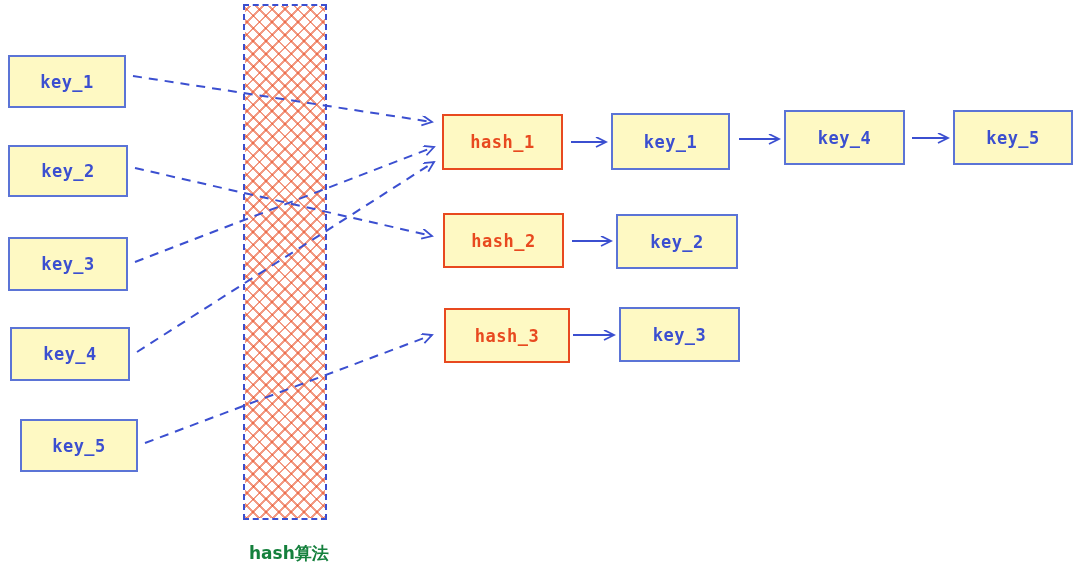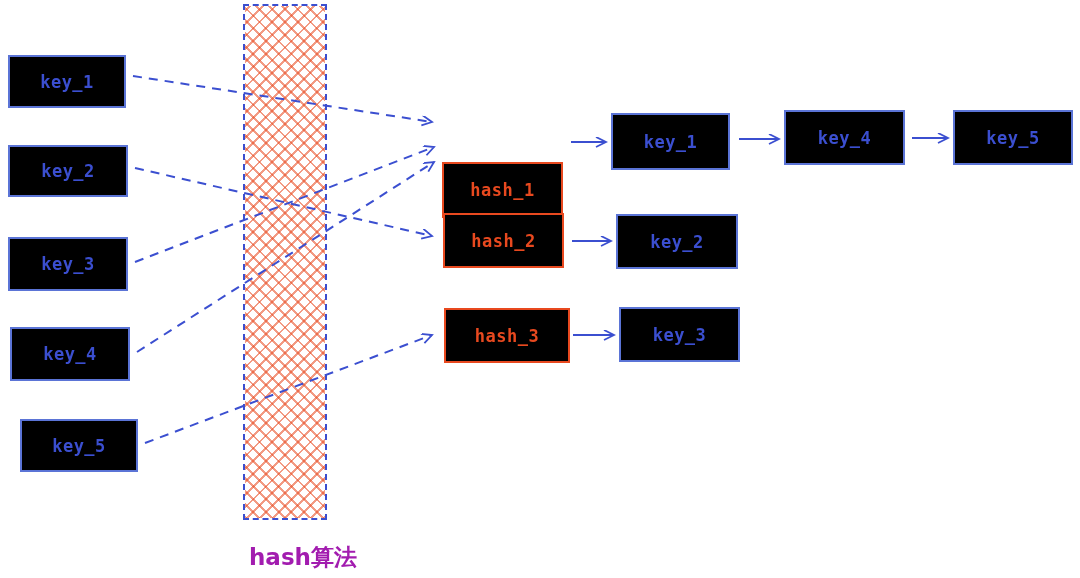--- a/index.html
+++ b/index.html
@@ -1,33 +1,33 @@
 <!DOCTYPE html>
 <html><head>
 <meta charset="utf-8">
 <style>
   html,body{margin:0;padding:0;background:#ffffff;}
   body{width:1080px;height:578px;overflow:hidden;
        font-family:"DejaVu Sans Mono","Liberation Mono",monospace;}
   #stage{position:relative;width:1080px;height:578px;background:#ffffff;}
   #wires{position:absolute;left:0;top:0;width:1080px;height:578px;}
   .node{position:absolute;box-sizing:border-box;display:flex;
-        align-items:center;justify-content:center;background:#000000;
+        align-items:center;justify-content:center;background:#fef9c3;
         font-size:17px;font-weight:700;letter-spacing:.5px;}
   .key-node{border:2px solid #5b74d6;color:#3b4fd0;}
   .hash-node{border:2px solid #e8491f;color:#e8491f;}
   .hash-col{position:absolute;box-sizing:border-box;
             border:2px dashed #3b4fd0;}
   .hash-col-fill{position:absolute;inset:0;
       background-image:
         repeating-linear-gradient(45deg, rgba(232,73,31,.55) 0 2px, rgba(0,0,0,0) 2px 9px),
         repeating-linear-gradient(-45deg, rgba(232,73,31,.55) 0 2px, rgba(0,0,0,0) 2px 9px);
       background-color:#ffffff;}
-  .col-label{position:absolute;font-size:23px;font-weight:700;
-             color:#a21caf;white-space:nowrap;
+  .col-label{position:absolute;font-size:17px;font-weight:700;
+             color:#15803d;white-space:nowrap;
              font-family:"DejaVu Sans","Liberation Sans",sans-serif;text-align:right;}
 </style>
 </head>
 <body>
 
 <div id="stage">
 
   <div class="hash-col" id="hash-col" style="left: 243px; top: 4px; width: 84px; height: 516px;">
     <div class="hash-col-fill"></div>
   </div>
@@ -54,21 +54,21 @@
         <line x1="573" y1="335" x2="614" y2="335" stroke="#3b4fd0" stroke-width="2" marker-end="url(#vhead)"></line>
       </g>
   </svg>
 
   <div id="nodes">
       <div class="node key-node" style="left: 8px; top: 55px; width: 118px; height: 53px;">key_1</div>
       <div class="node key-node" style="left: 8px; top: 145px; width: 120px; height: 52px;">key_2</div>
       <div class="node key-node" style="left: 8px; top: 237px; width: 120px; height: 54px;">key_3</div>
       <div class="node key-node" style="left: 10px; top: 327px; width: 120px; height: 54px;">key_4</div>
       <div class="node key-node" style="left: 20px; top: 419px; width: 118px; height: 53px;">key_5</div>
-      <div class="node hash-node" style="left: 442px; top: 114px; width: 121px; height: 56px; margin-top: 48px;">hash_1</div>
+      <div class="node hash-node" style="left: 442px; top: 114px; width: 121px; height: 56px;">hash_1</div>
       <div class="node key-node" style="left: 611px; top: 113px; width: 119px; height: 57px;">key_1</div>
       <div class="node key-node" style="left: 784px; top: 110px; width: 121px; height: 55px;">key_4</div>
       <div class="node key-node" style="left: 953px; top: 110px; width: 120px; height: 55px;">key_5</div>
       <div class="node hash-node" style="left: 443px; top: 213px; width: 121px; height: 55px;">hash_2</div>
       <div class="node key-node" style="left: 616px; top: 214px; width: 122px; height: 55px;">key_2</div>
       <div class="node hash-node" style="left: 444px; top: 308px; width: 126px; height: 55px;">hash_3</div>
       <div class="node key-node" style="left: 619px; top: 307px; width: 121px; height: 55px;">key_3</div>
     </div>
 </div>
 

